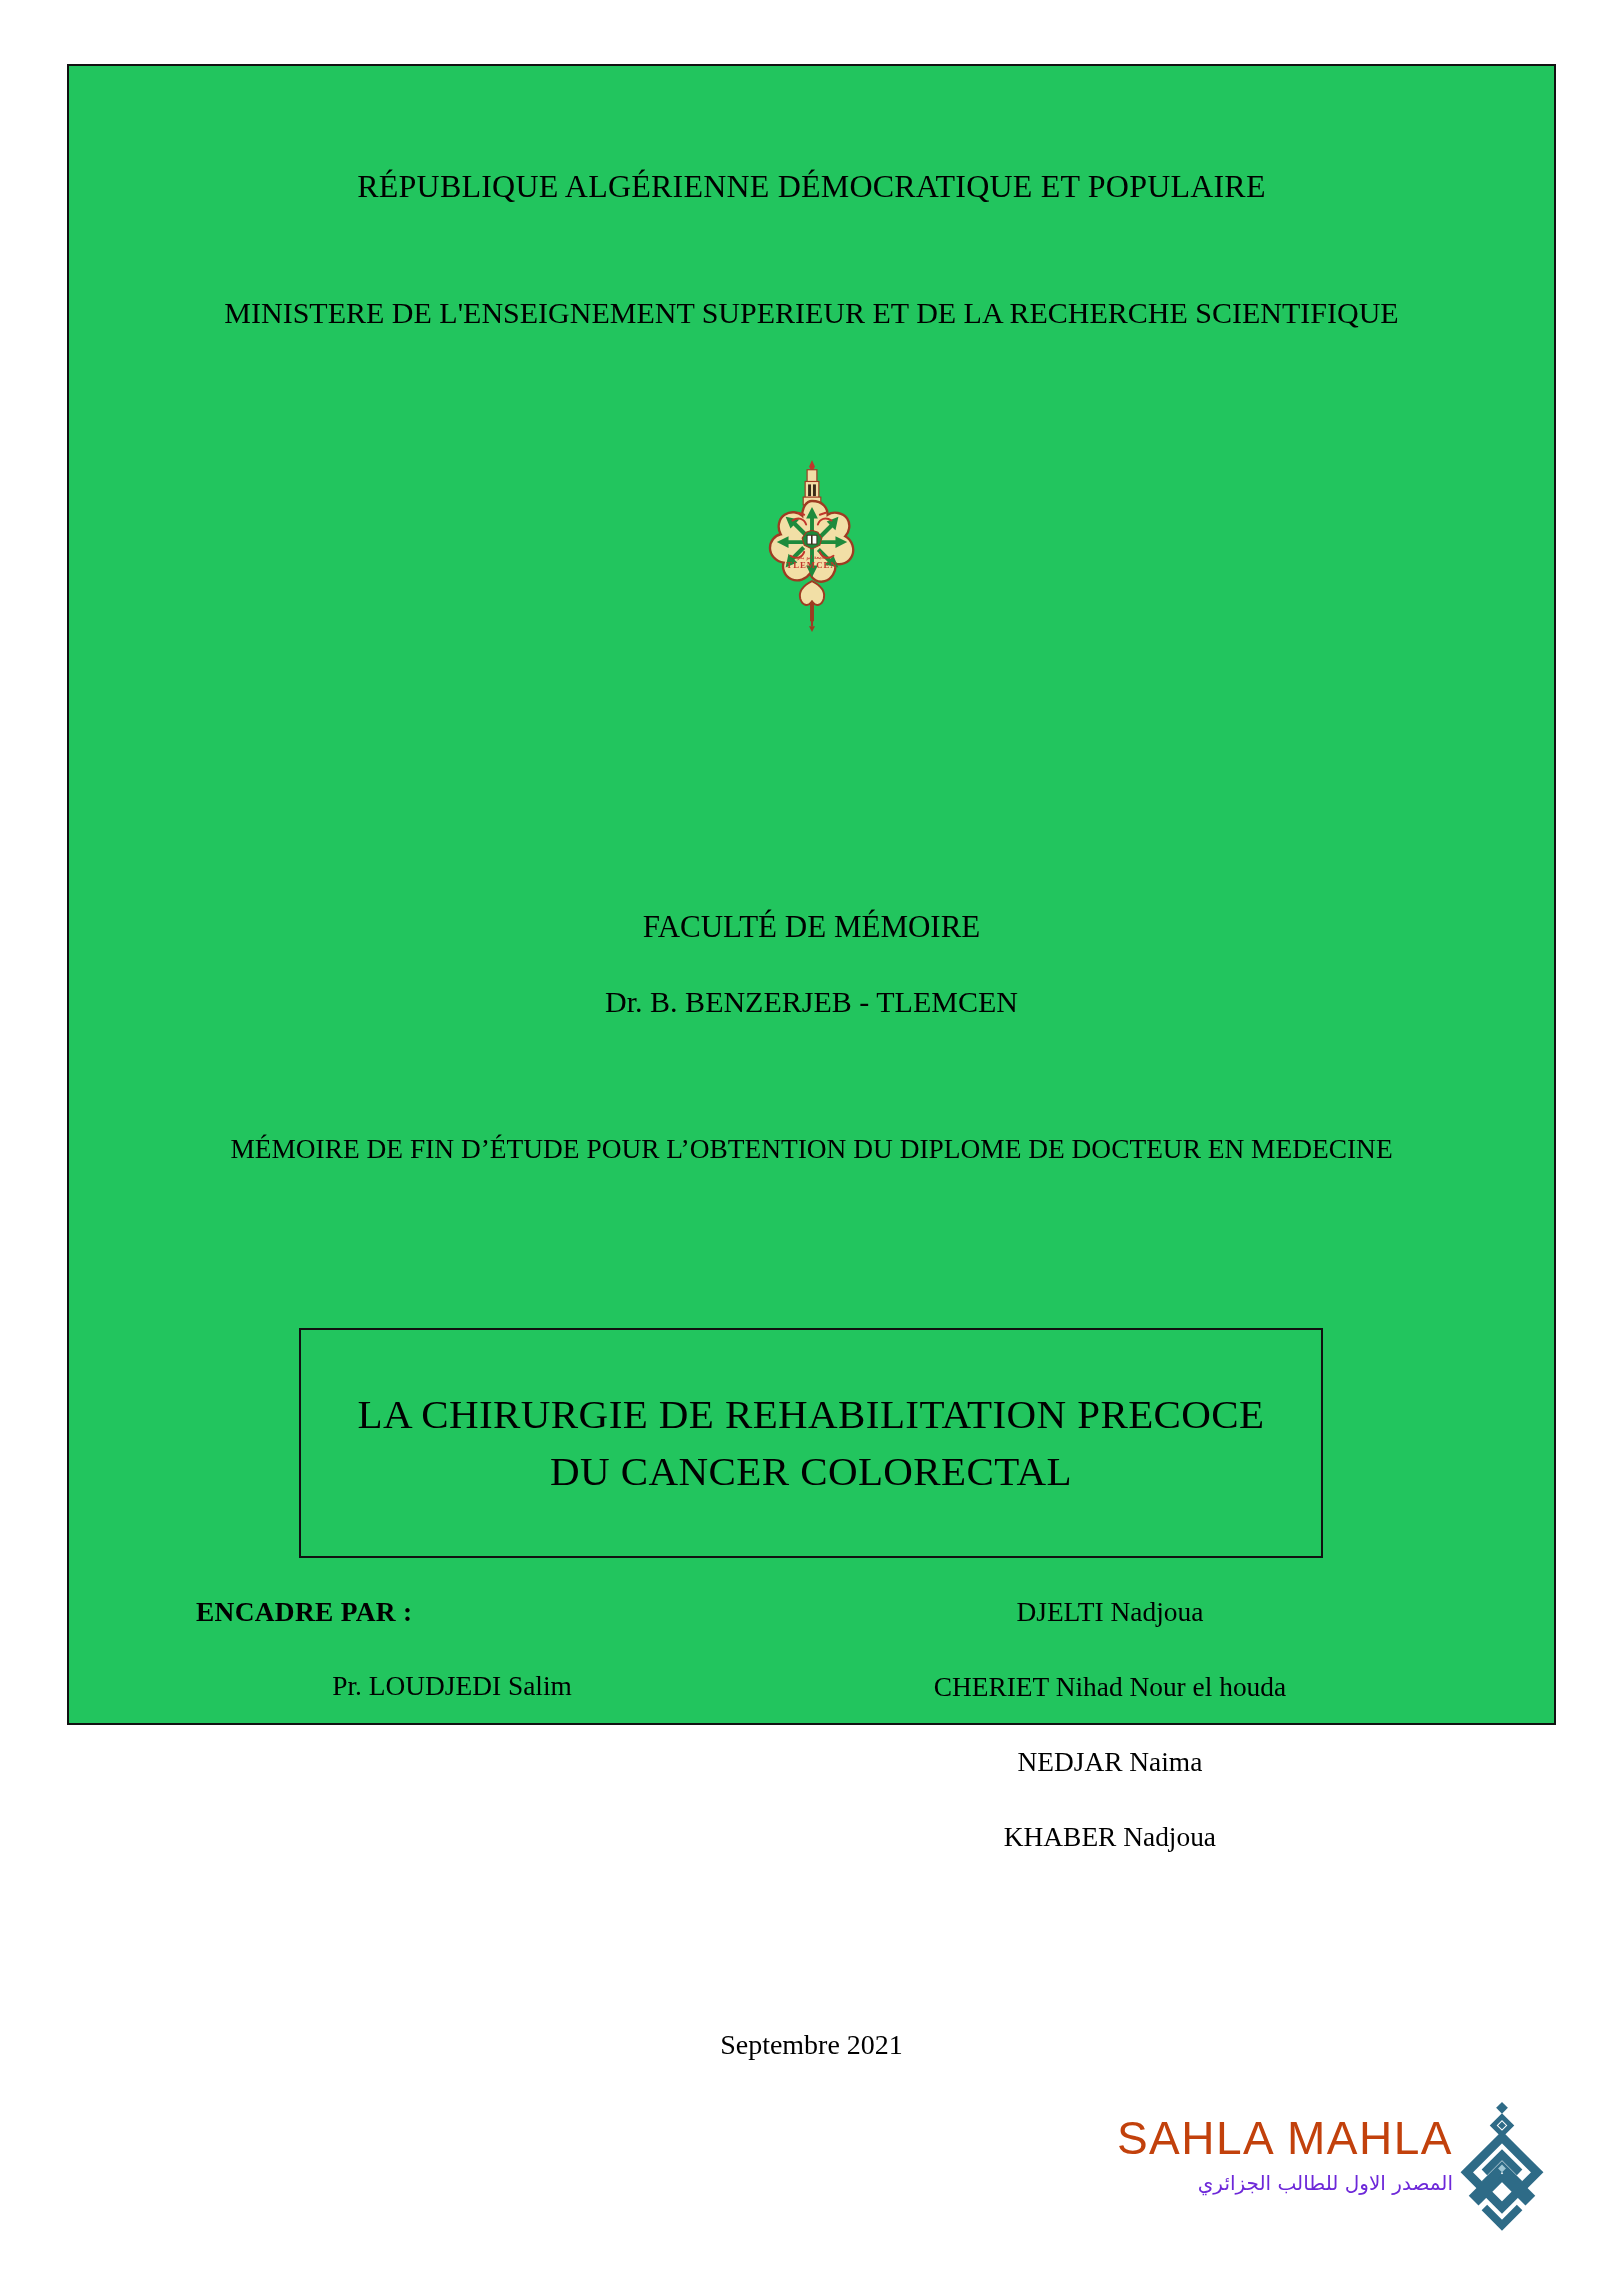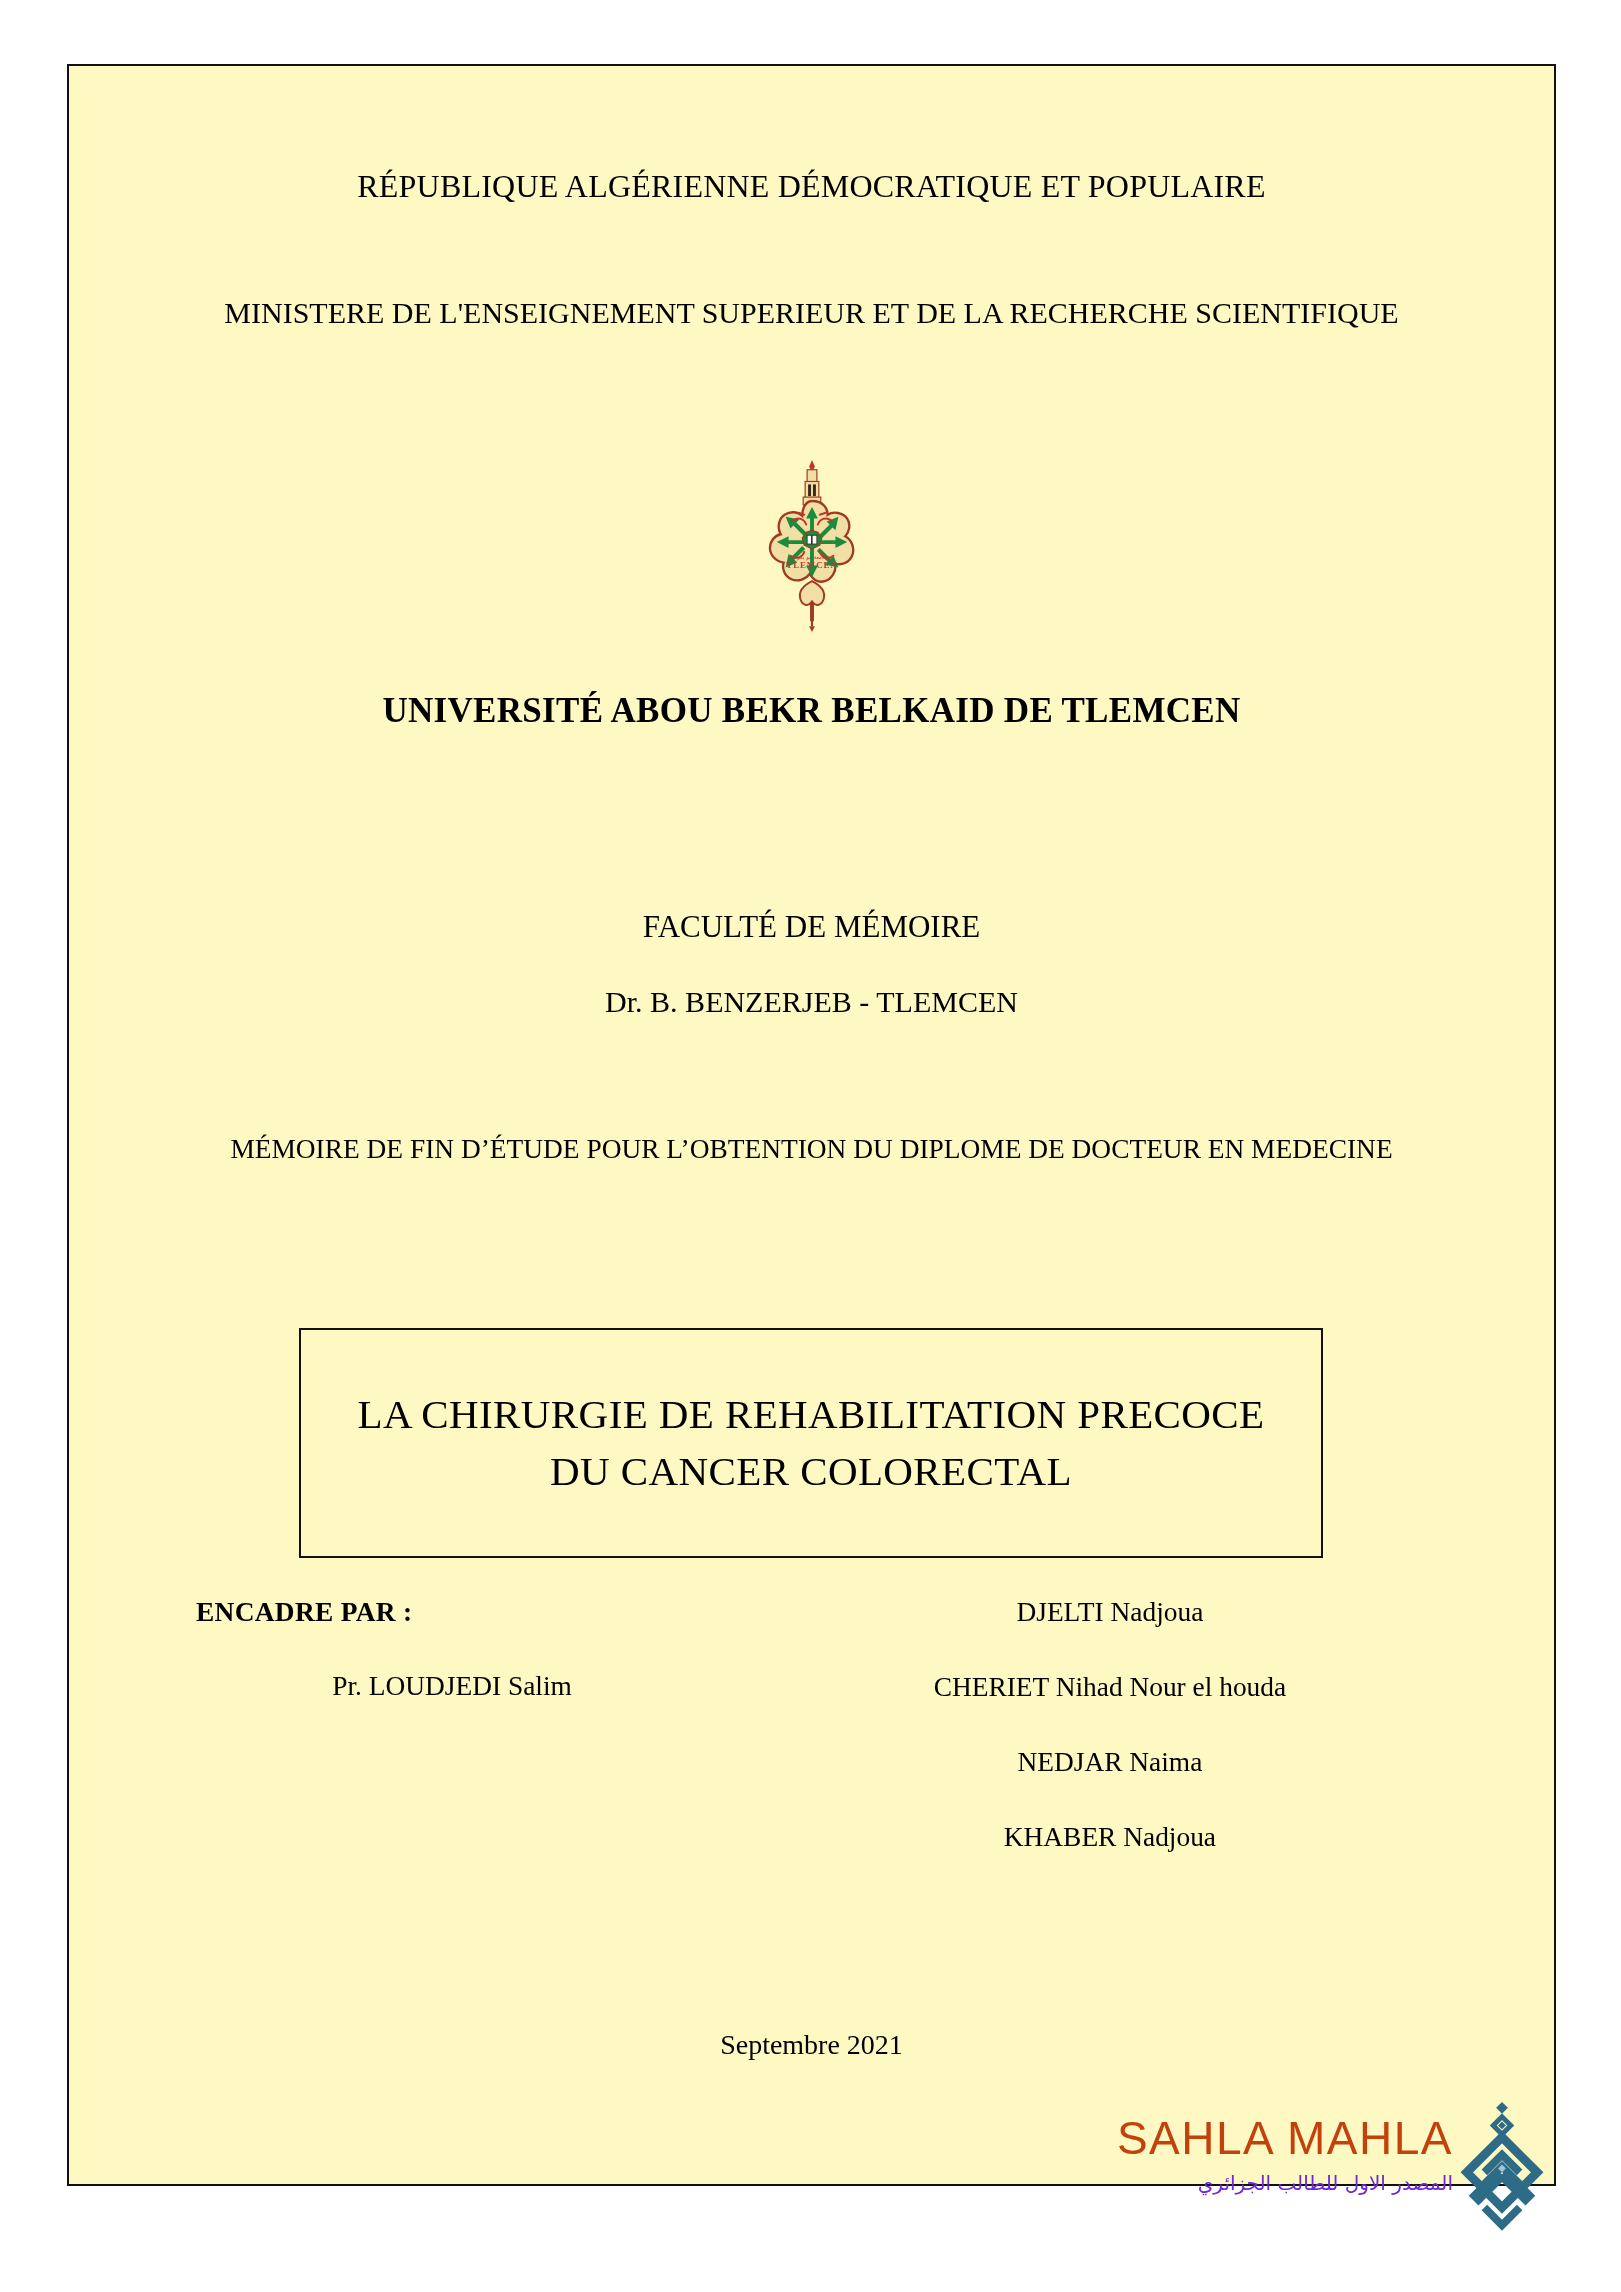--- a/index.html
+++ b/index.html
@@ -15,24 +15,24 @@
     position: relative;
     overflow: hidden;
   }
 
   
   #page-frame {
     position: absolute;
     left: 67px;
     top: 64px;
     width: 1489px;
-    height: 2122px;
+    height: 1661px;
     border: 2.9px solid #111111;
     box-sizing: border-box;
-    background: #fef9c3;
+    background: #22c55e;
   }
 
   #page-inner {
     position: absolute;
     inset: 0;
     padding: 0;
   }
 
   
   .ctr { text-align: center; }
@@ -261,21 +261,20 @@
                  C 50 130, 44 136, 46 144
                  C 48 151, 54 152, 57 148
                  L 57 166 L 59 166 L 59 148
                  C 62 152, 68 151, 70 144
                  C 72 136, 66 130, 58 126 Z" fill="#F2DFA6" stroke="#9E3B22" stroke-width="2"></path>
         <path d="M58 150 L58 172" stroke="#9E3B22" stroke-width="2.2"></path>
         <path d="M55 172 L61 172 L58 178 Z" fill="#9E3B22"></path>
       </svg>
     </div>
 
-    <div class="line-universite ctr">UNIVERSITÉ ABOU BEKR BELKAID DE TLEMCEN</div>
 
     <div class="line-faculte ctr">FACULTÉ DE MÉMOIRE</div>
 
     <div class="line-service ctr">Dr. B. BENZERJEB - TLEMCEN</div>
 
     <div class="line-memoire ctr">MÉMOIRE DE FIN D’ÉTUDE POUR L’OBTENTION DU DIPLOME DE DOCTEUR EN MEDECINE</div>
 
     <div id="title-box">
       <div id="title-text">LA CHIRURGIE DE REHABILITATION PRECOCE DU CANCER COLORECTAL</div>
     </div>

